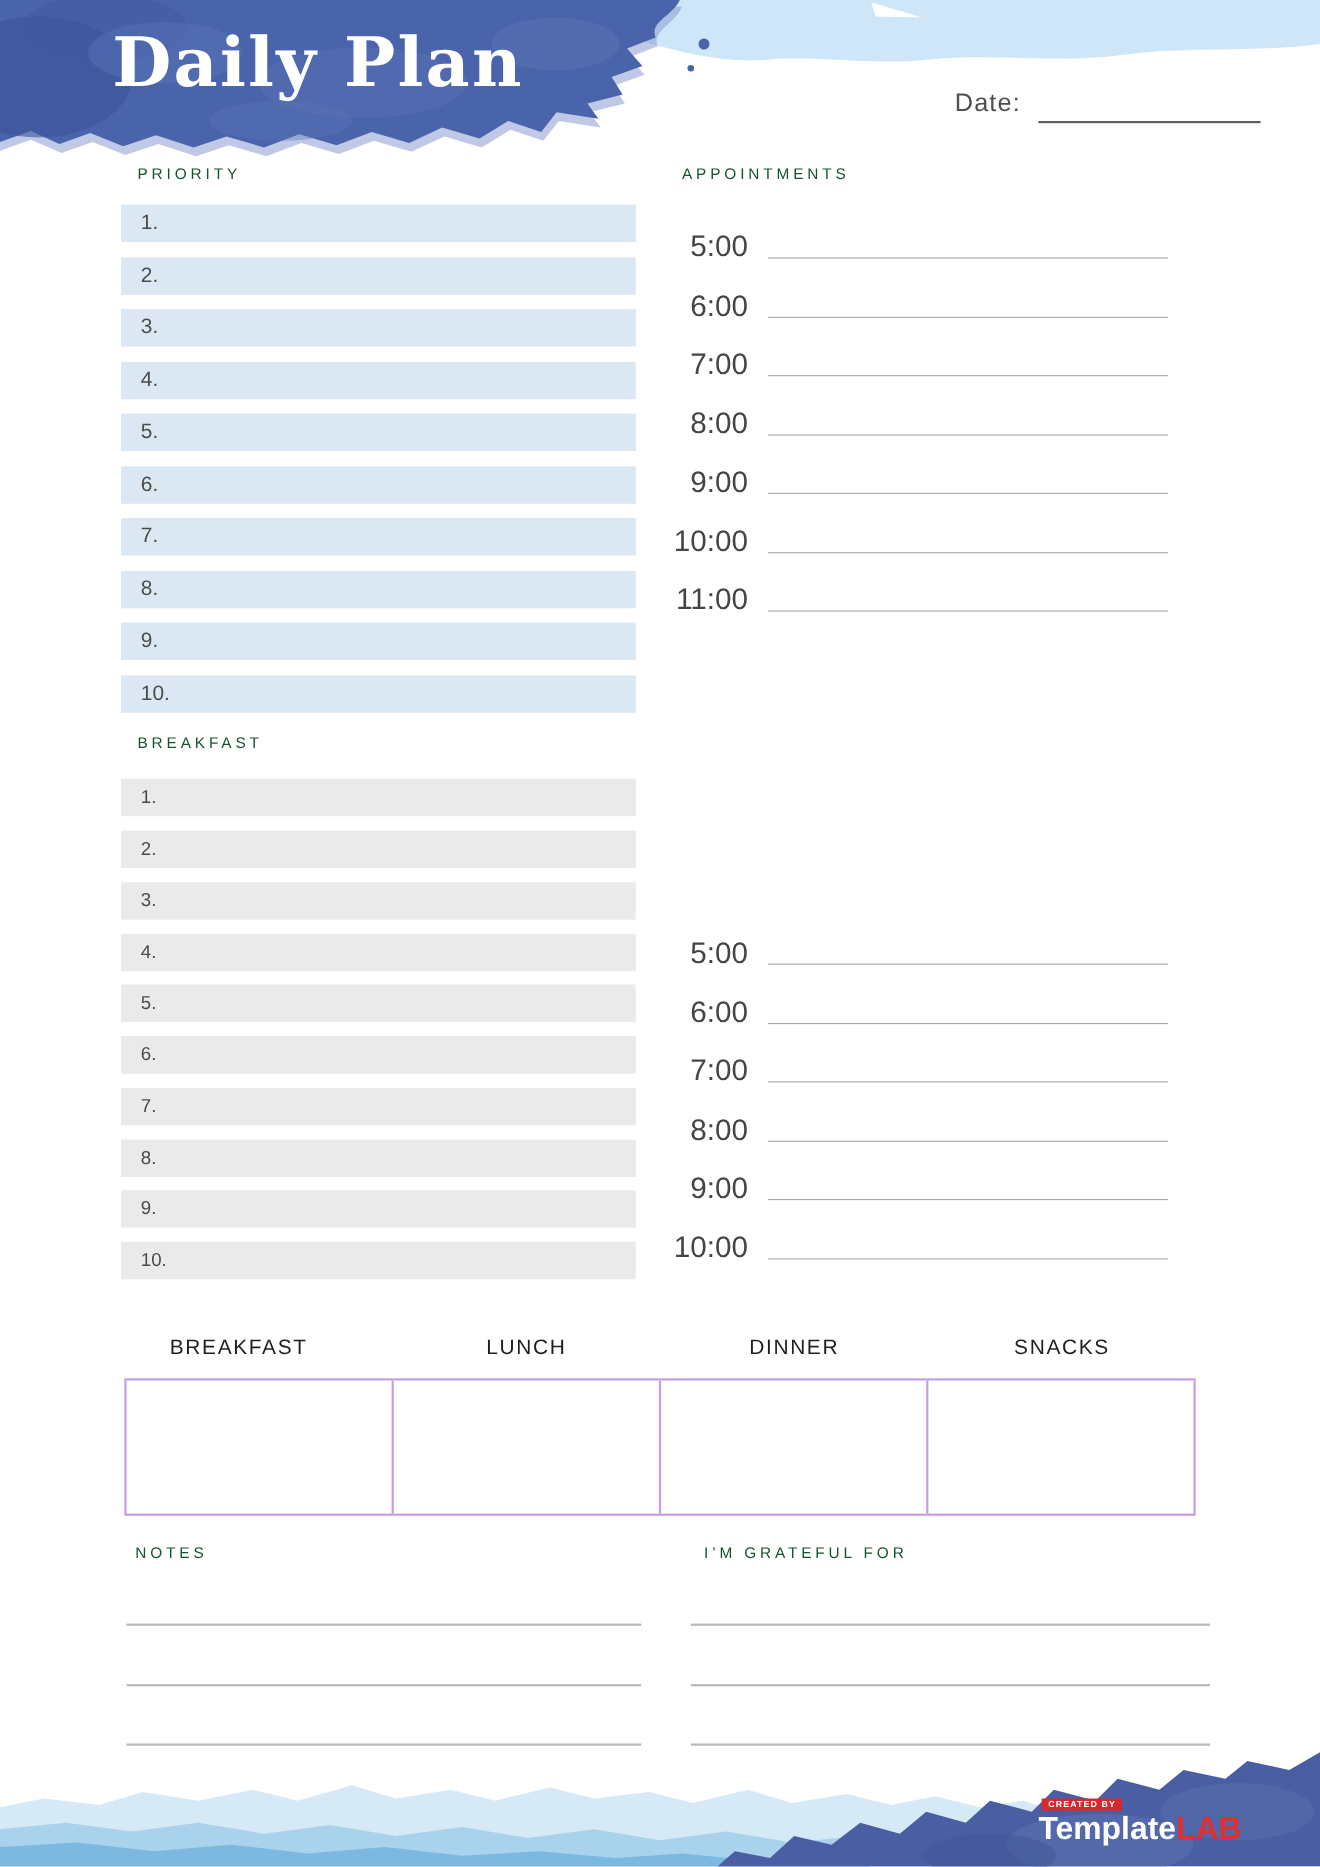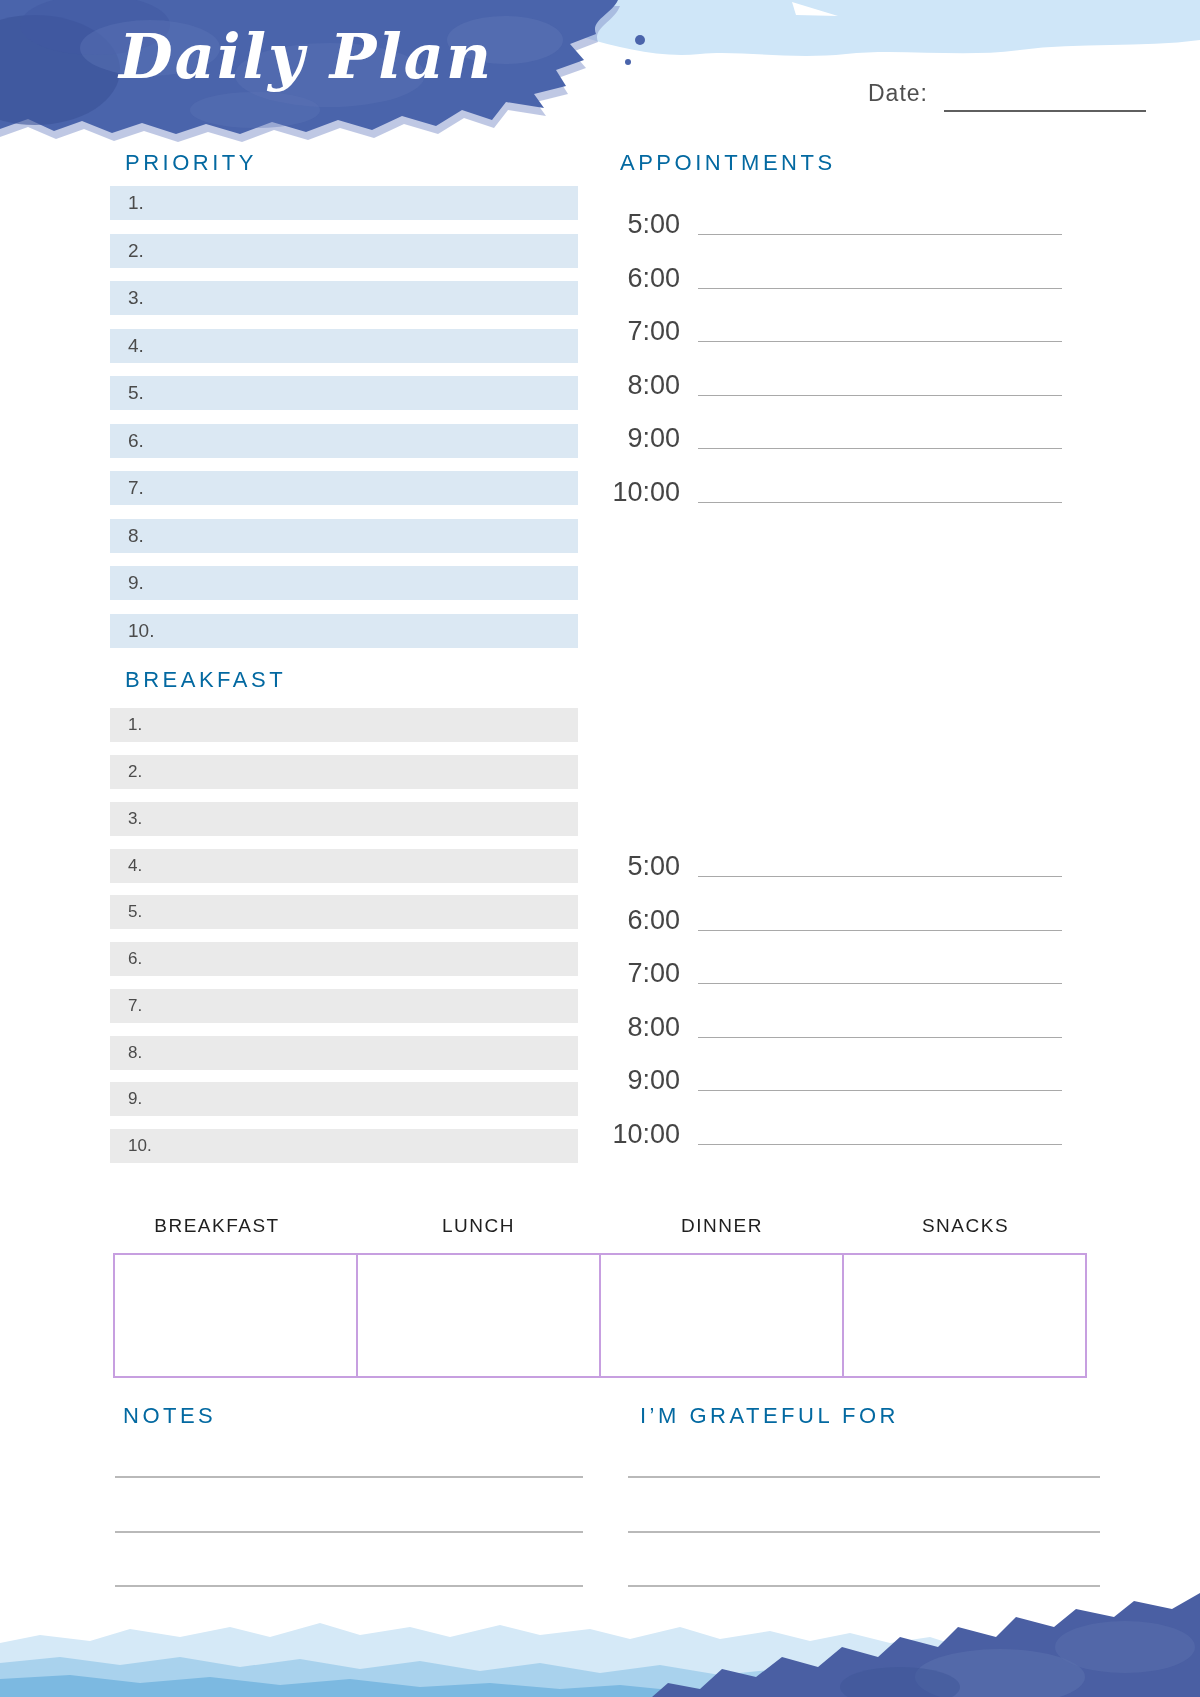--- a/index.html
+++ b/index.html
@@ -1,26 +1,26 @@
 <!DOCTYPE html>
 <html><head>
 <meta charset="utf-8">
 <style>
   html,body{margin:0;padding:0;background:#ffffff;}
   .page{position:relative;width:1200px;height:1697px;background:#ffffff;overflow:hidden;
         font-family:"Liberation Sans",sans-serif;}
   svg{display:block;}
 
   .title{position:absolute;left:102px;top:20px;font-family:"DejaVu Serif",serif;
-         font-style:italic;font-weight:bold;font-size:62px;color:#ffffff;letter-spacing:2px;margin-left:17px;}
+         font-weight:bold;font-size:62px;color:#ffffff;letter-spacing:2px;}
 
   .date-label{position:absolute;left:868px;top:80px;font-size:23px;color:#4f4f4f;letter-spacing:1px;}
   .date-line{position:absolute;left:944px;top:110px;width:202px;height:0;border-top:2px solid #5f5f5f;}
 
-  .sec-heading{position:absolute;font-size:22px;letter-spacing:3.5px;color:#0369a1;white-space:nowrap;}
+  .sec-heading{position:absolute;font-size:14px;letter-spacing:3.5px;color:#14532d;white-space:nowrap;}
 
   .p-row,.r-row{position:absolute;left:110px;width:468px;height:34px;box-sizing:border-box;
         padding-left:18px;line-height:34px;color:#4b4b4b;}
   .p-row{background:#dbe8f3;font-size:19px;}
   .r-row{background:#eaeaea;font-size:17px;}
 
   .appt{position:absolute;left:560px;width:502px;height:36px;display:flex;align-items:flex-end;}
   .appt-time{width:120px;text-align:right;font-size:27px;color:#454545;line-height:1;}
   .appt-line{flex:1;border-bottom:1px solid #a9a9a9;margin-left:18px;margin-bottom:3px;}
 
@@ -116,20 +116,24 @@
     <span class="appt-line"></span>
     </div>
   <div class="appt" style="top:416px">
     <span class="appt-time">9:00</span>
     <span class="appt-line"></span>
     </div>
   <div class="appt" style="top:470px">
     <span class="appt-time">10:00</span>
     <span class="appt-line"></span>
     </div>
+  <div class="appt" style="top:523px">
+    <span class="appt-time">11:00</span>
+    <span class="appt-line"></span>
+    </div>
   <div class="appt" style="top:844px">
     <span class="appt-time">5:00</span>
     <span class="appt-line"></span>
     </div>
   <div class="appt" style="top:898px">
     <span class="appt-time">6:00</span>
     <span class="appt-line"></span>
     </div>
   <div class="appt" style="top:951px">
     <span class="appt-time">7:00</span>
@@ -179,14 +183,18 @@
     <path d="M0,114 L70,110 L140,118 L210,112 L280,120 L350,114 L420,122 L490,118 L560,124
              L620,120 L680,126 L740,124 L790,130 L790,132 L0,132 Z" fill="#7cb9e1"></path>
     <path d="M652,132 L668,118 L700,124 L722,104 L756,112 L782,92 L818,102 L842,82 L878,92
              L900,72 L938,82 L958,62 L996,72 L1016,52 L1054,62 L1076,44 L1114,52 L1134,36
              L1172,44 L1200,28 L1200,132 Z" fill="#4a5fa3"></path>
     <ellipse cx="1000" cy="112" rx="85" ry="28" fill="#5a6fae" opacity="0.6"></ellipse>
     <ellipse cx="1125" cy="82" rx="70" ry="26" fill="#5a6fae" opacity="0.5"></ellipse>
     <ellipse cx="900" cy="122" rx="60" ry="20" fill="#3e5697" opacity="0.5"></ellipse>
   </svg>
 
+  <div class="logo">
+    <div><span class="logo-badge">CREATED BY</span></div>
+    <div class="logo-text"><span>Template</span><span class="logo-accent">LAB</span></div>
+  </div>
 
 </div>
 
 </body></html>

